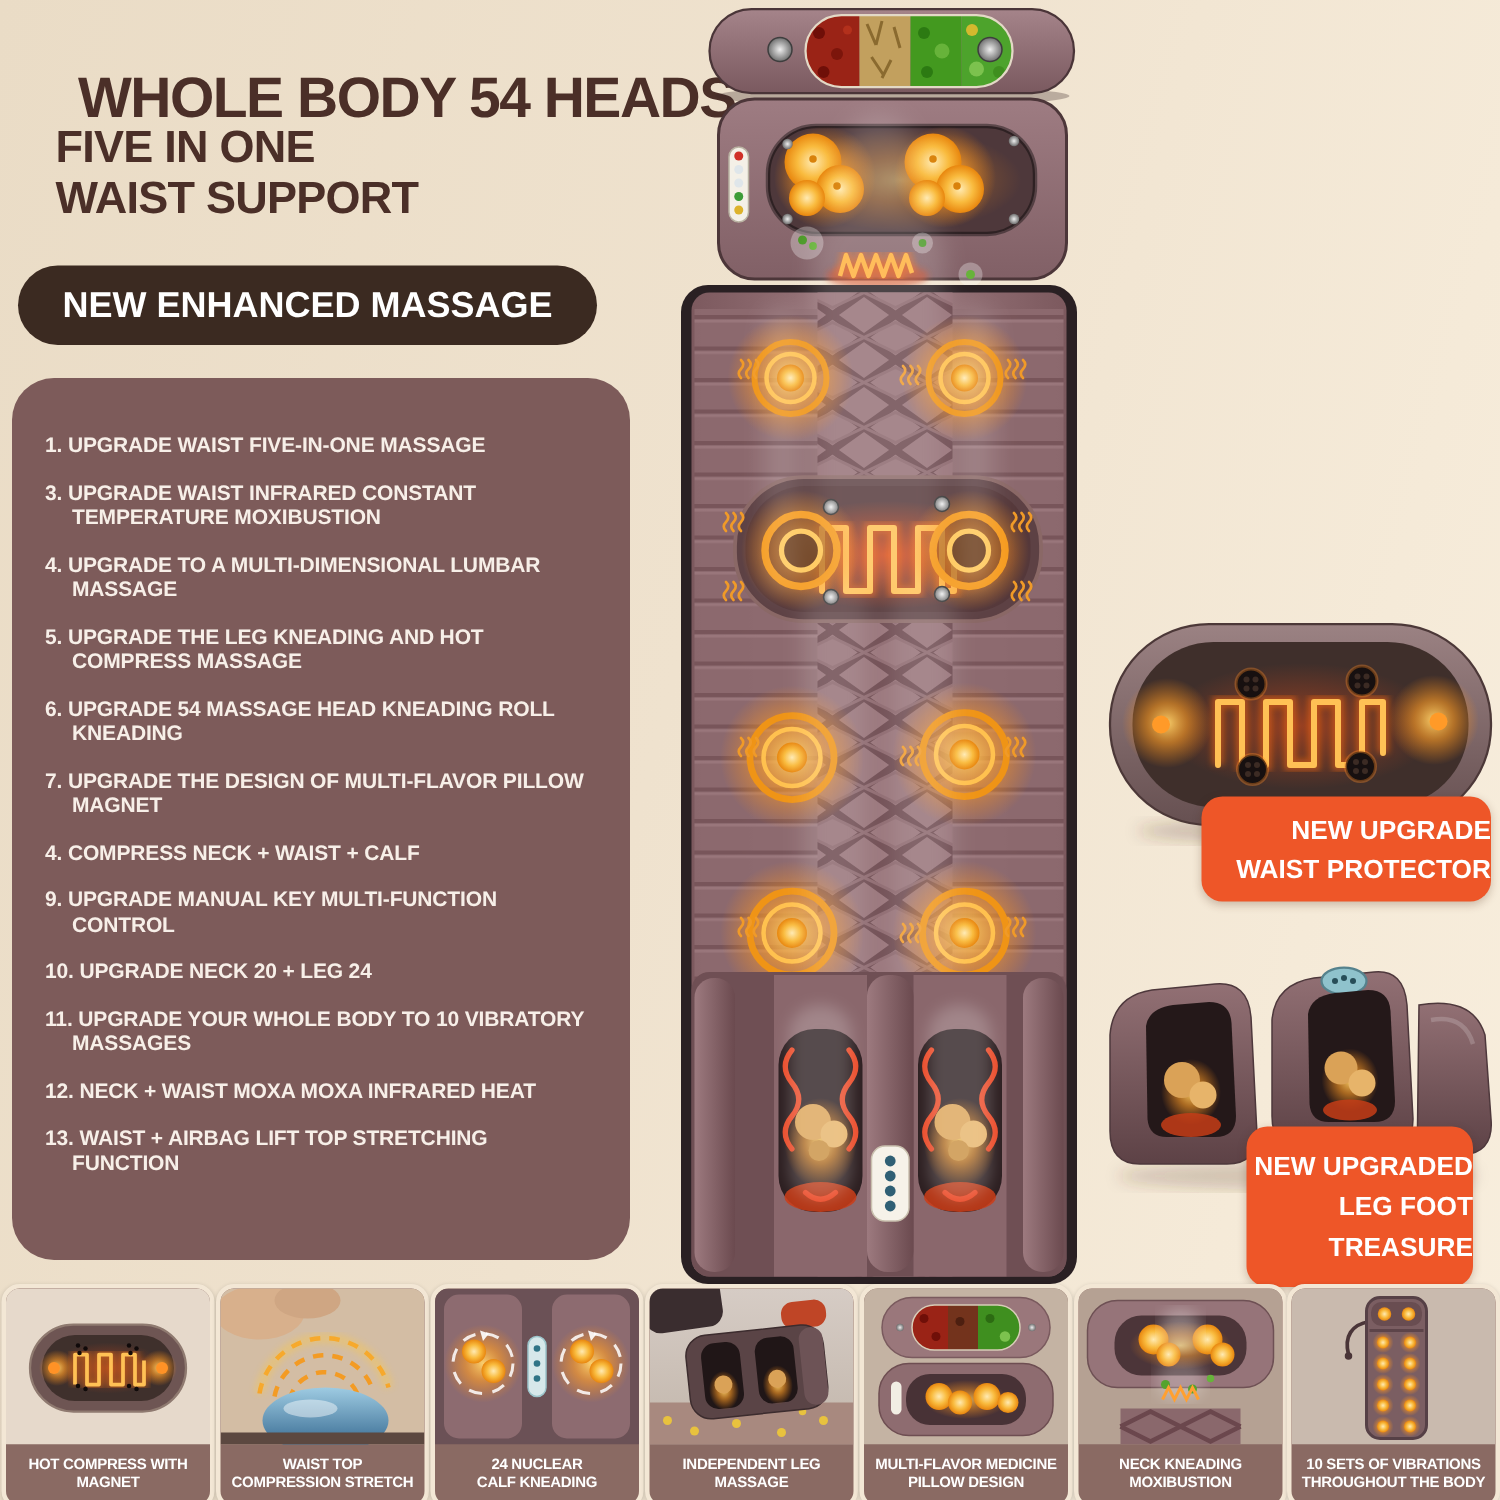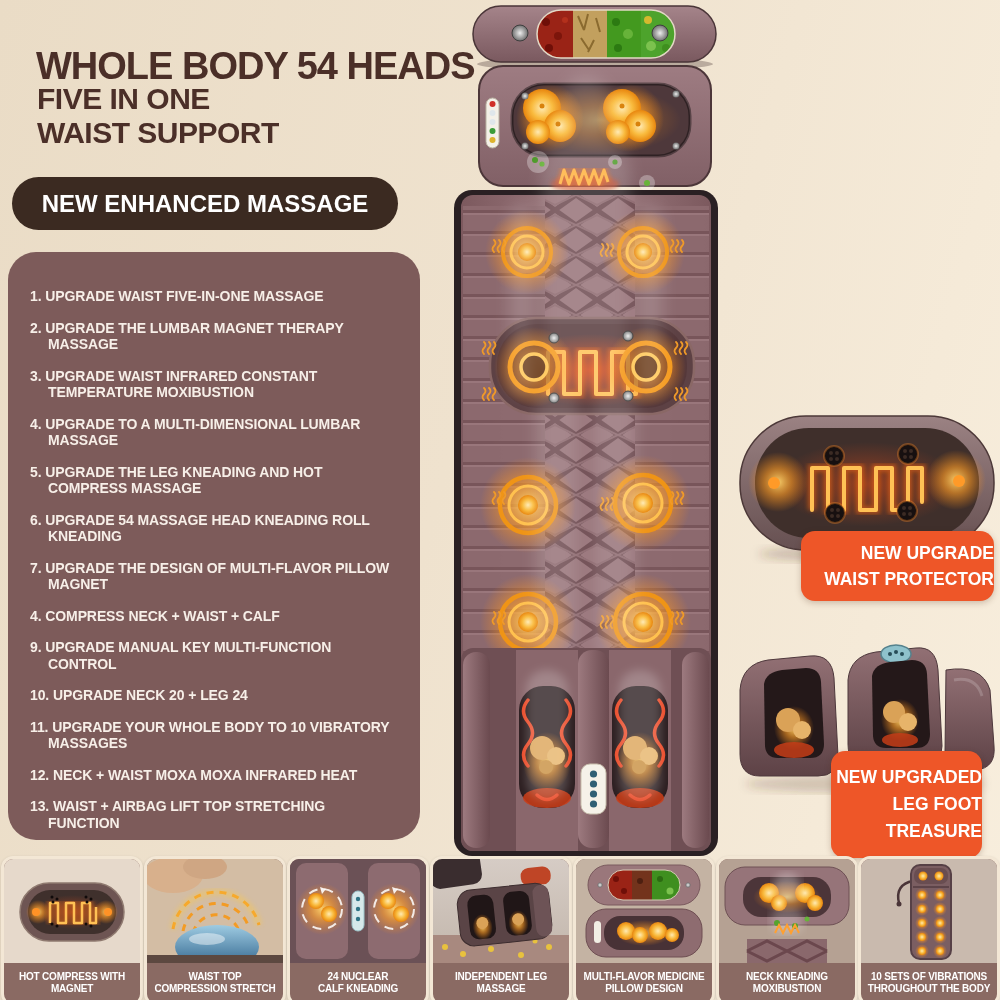--- a/index.html
+++ b/index.html
@@ -1,20 +1,20 @@
 <!DOCTYPE html>
 <html><head>
 <meta charset="utf-8">
 <style>
   html,body{margin:0;padding:0;background:#d8cbbc;}
   .canvas{position:relative;width:1000px;height:1000px;overflow:hidden;
     background:linear-gradient(105deg,#eadcc6 0%,#efe2ce 45%,#f8eedd 100%);
     font-family:"Liberation Sans",sans-serif;}
   .abs{position:absolute;}
-  .title{position:absolute;left:36px;top:20px;font-size:38px;font-weight:800;
+  .title{position:absolute;left:52px;top:20px;font-size:38px;font-weight:800;
     color:#4b2f28;letter-spacing:-1px;white-space:nowrap;}
   .subtitle{position:absolute;left:37px;top:82px;font-size:30px;font-weight:800;
     color:#4b2f28;line-height:1.12;letter-spacing:-0.5px;}
   .dark-pill{position:absolute;left:12px;top:177px;width:386px;height:53px;
     background:#3b2a21;border-radius:27px;color:#ffffff;display:flex;
     align-items:center;justify-content:center;font-size:24px;font-weight:800;}
   .features{position:absolute;left:8px;top:252px;width:412px;height:588px;
     background:#7d5b5a;border-radius:28px;padding:36px 28px 0 22px;box-sizing:border-box;}
   .feat{color:#f7efe8;font-weight:700;font-size:14px;line-height:1.18;
     margin-bottom:15px;padding-left:18px;text-indent:-18px;letter-spacing:-0.1px;}
@@ -118,21 +118,20 @@
 
   <h1 class="title">WHOLE BODY 54 HEADS</h1>
   <div class="subtitle">
     <div>FIVE IN ONE</div>
     <div>WAIST SUPPORT</div>
   </div>
   <div class="dark-pill">NEW ENHANCED MASSAGE</div>
 
   <section class="features">
     <div class="feat">1. UPGRADE WAIST FIVE-IN-ONE MASSAGE</div>
-    <div class="feat">2. UPGRADE THE LUMBAR MAGNET THERAPY MASSAGE</div>
     <div class="feat">3. UPGRADE WAIST INFRARED CONSTANT TEMPERATURE MOXIBUSTION</div>
     <div class="feat">4. UPGRADE TO A MULTI-DIMENSIONAL LUMBAR MASSAGE</div>
     <div class="feat">5. UPGRADE THE LEG KNEADING AND HOT COMPRESS MASSAGE</div>
     <div class="feat">6. UPGRADE 54 MASSAGE HEAD KNEADING ROLL KNEADING</div>
     <div class="feat">7. UPGRADE THE DESIGN OF MULTI-FLAVOR PILLOW MAGNET</div>
     <div class="feat">4. COMPRESS NECK + WAIST + CALF</div>
     <div class="feat">9. UPGRADE MANUAL KEY MULTI-FUNCTION CONTROL</div>
     <div class="feat">10. UPGRADE NECK 20 + LEG 24</div>
     <div class="feat">11. UPGRADE YOUR WHOLE BODY TO 10 VIBRATORY MASSAGES</div>
     <div class="feat">12. NECK + WAIST MOXA MOXA INFRARED HEAT</div>

